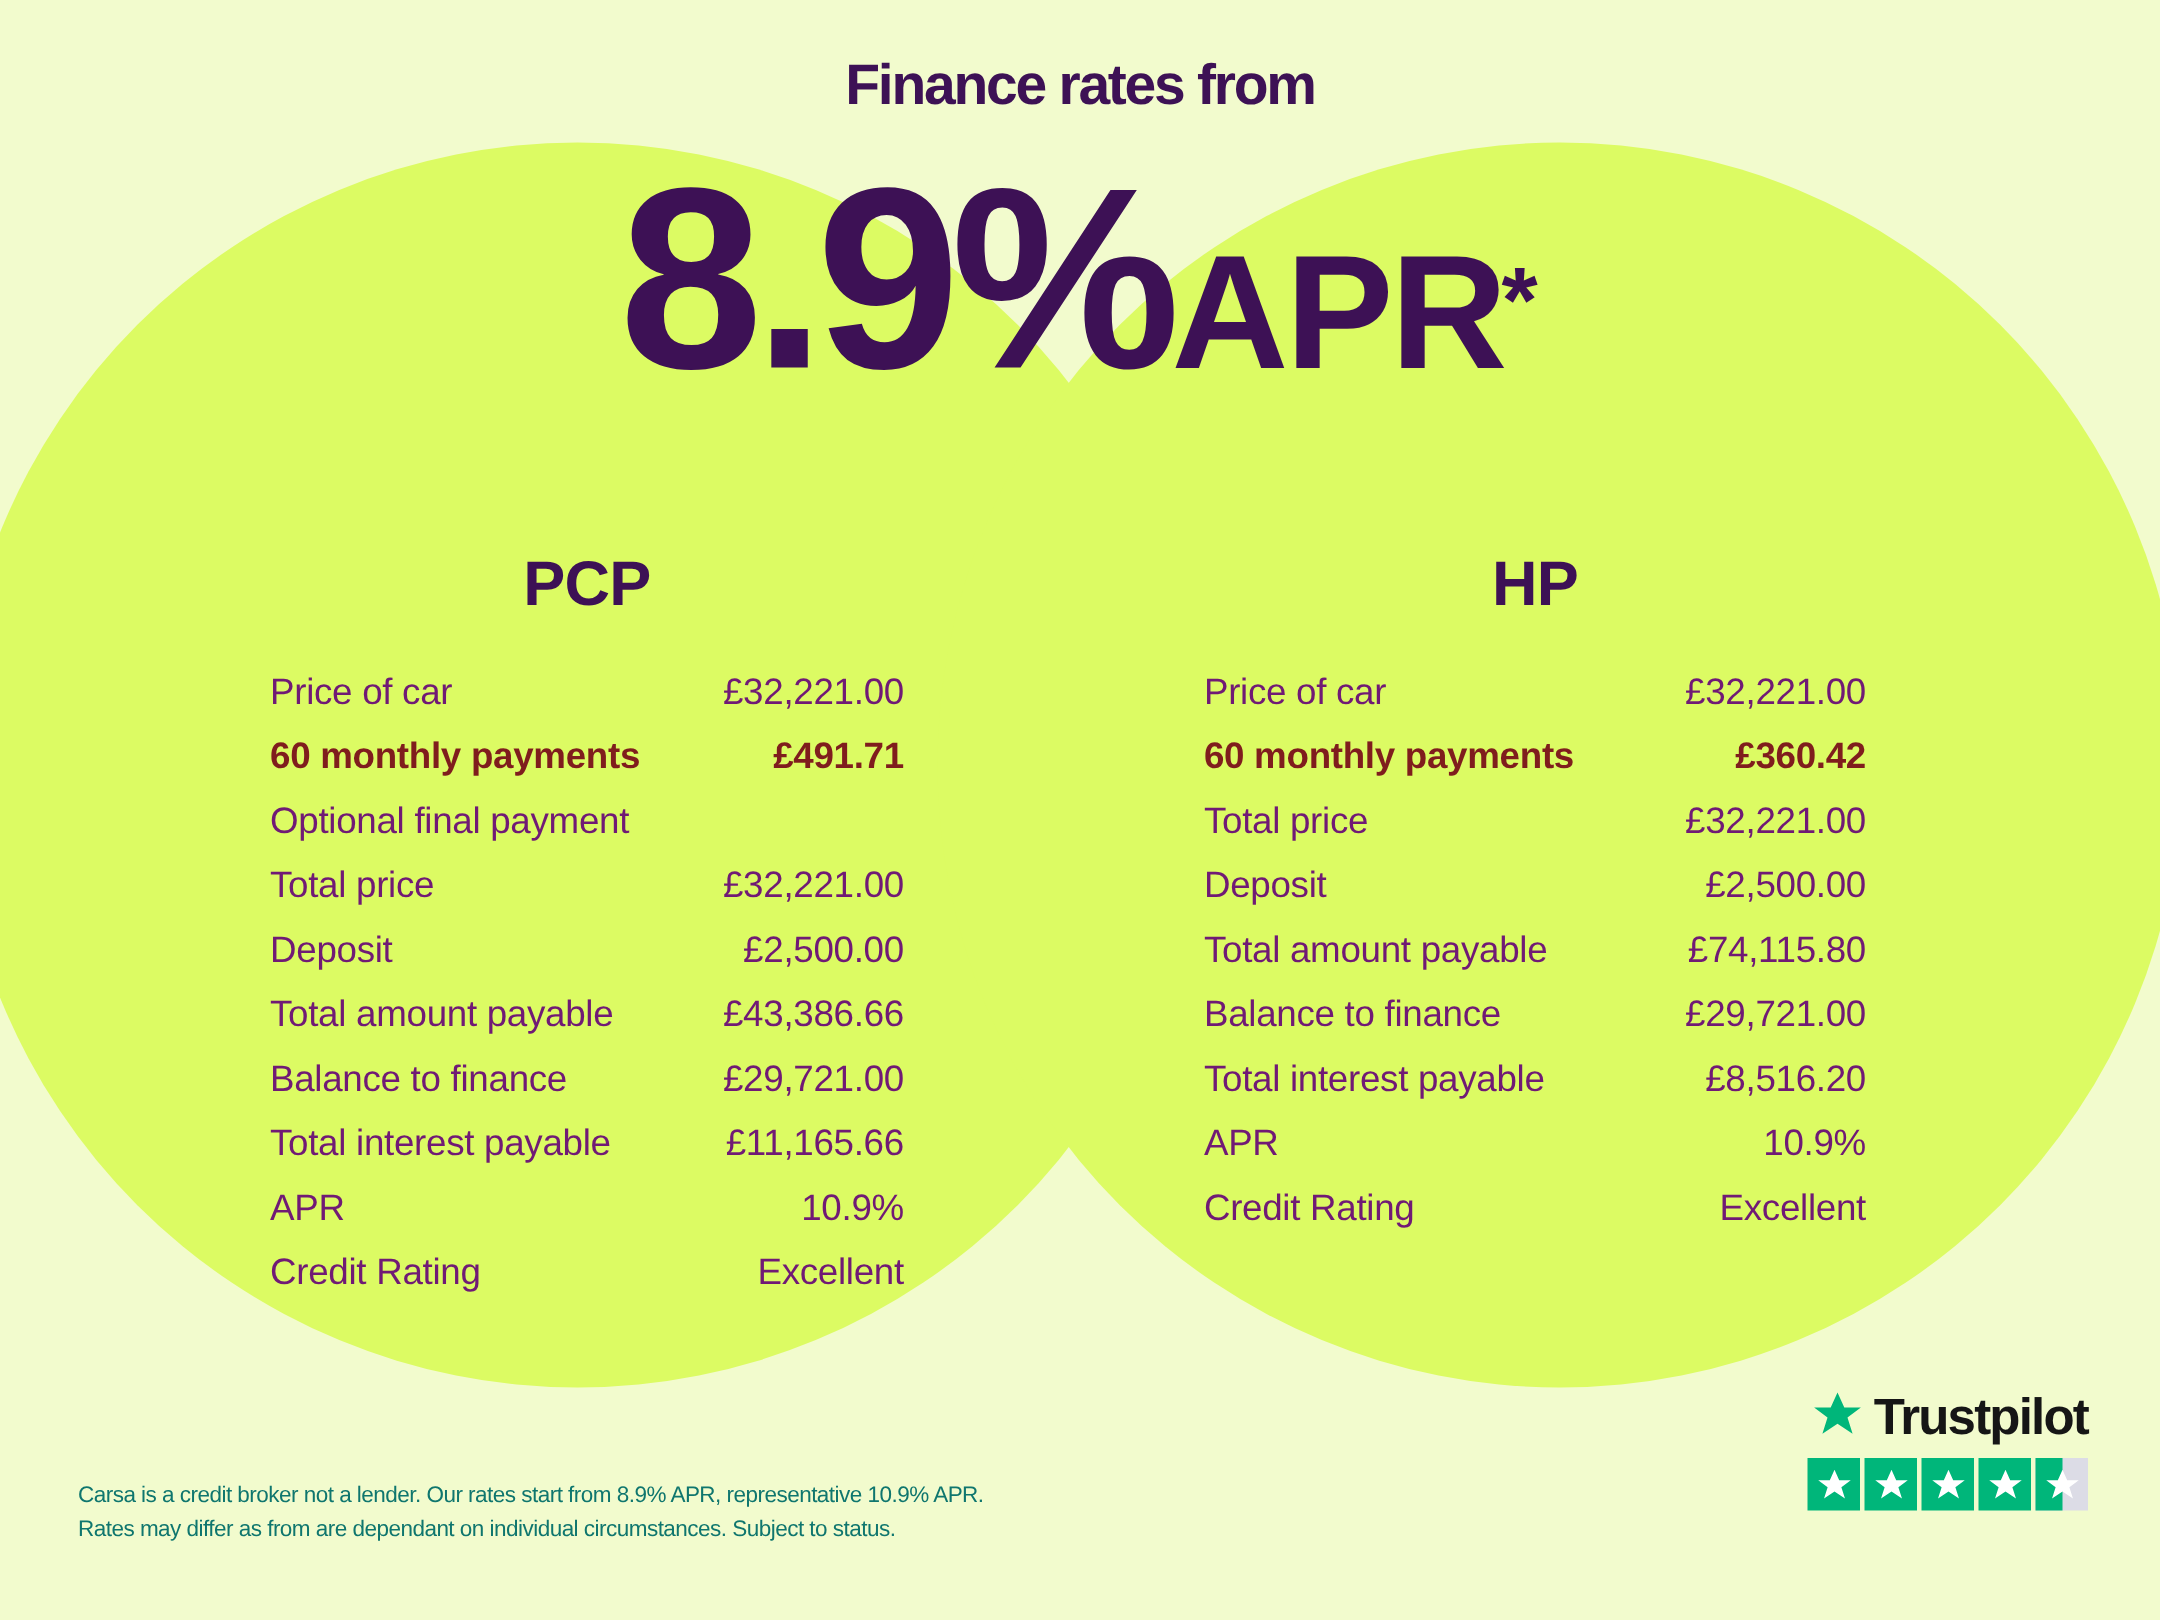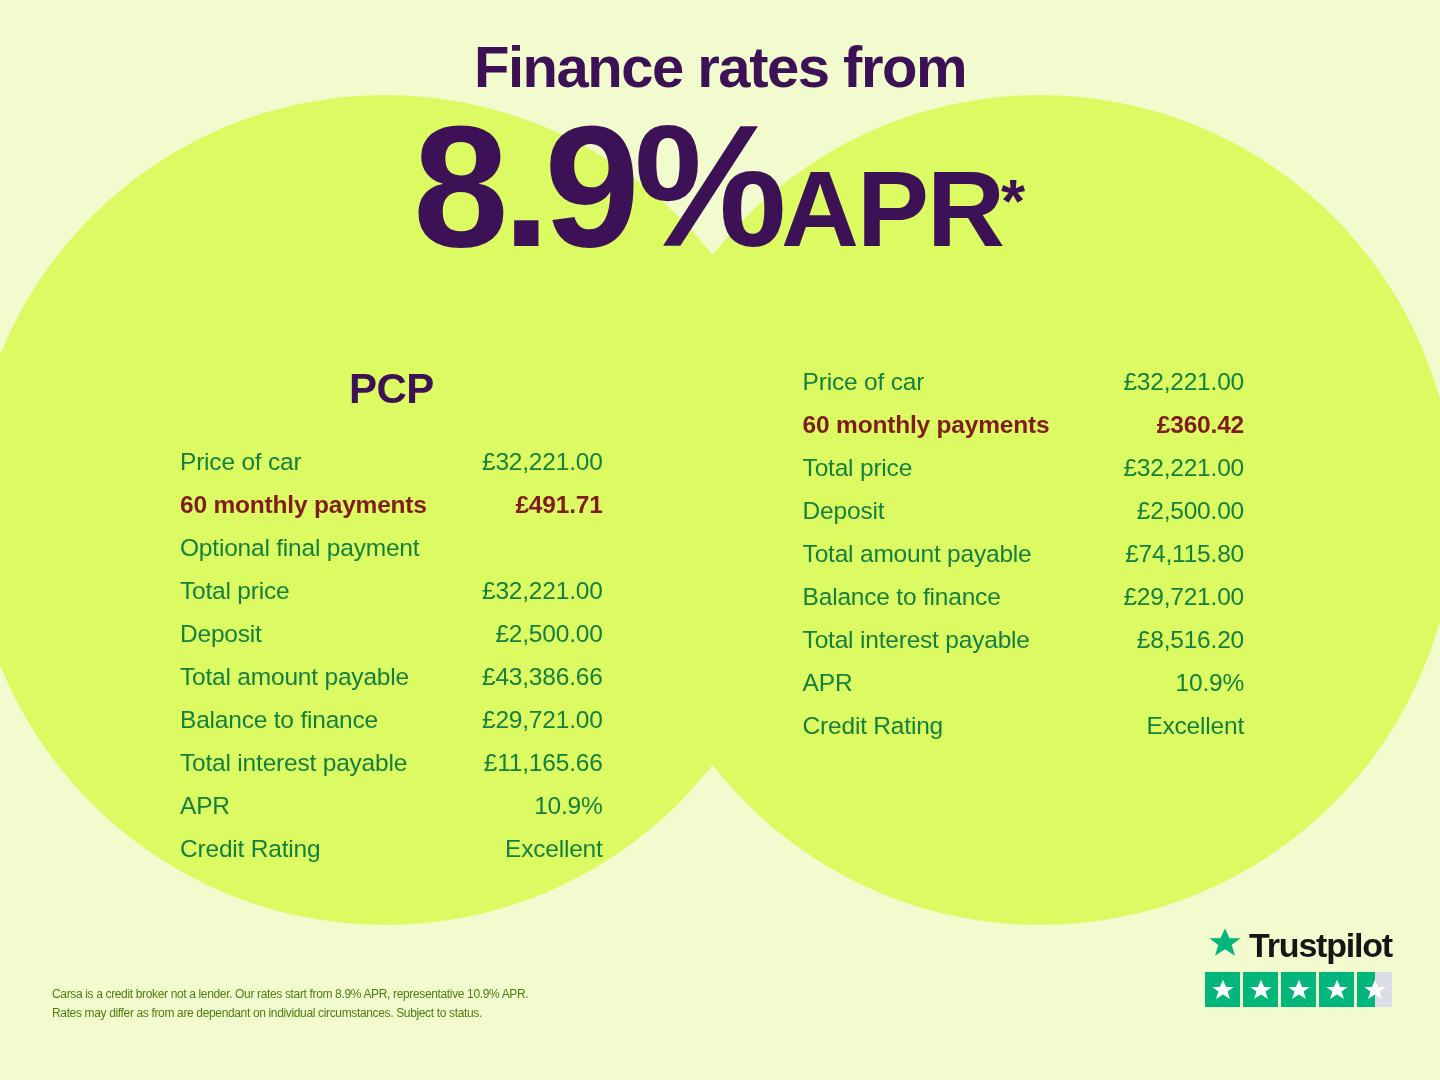--- a/index.html
+++ b/index.html
@@ -50,21 +50,21 @@
   }
 
   .hdr {
     position: absolute;
     top: 38px;
     left: 0;
     width: 1440px;
     text-align: center;
     color: #3d1155;
     font-weight: 800;
-    font-size: 58px;
+    font-size: 38px;
     letter-spacing: -1.5px;
     line-height: 1;
   }
 
   .rate-line {
     position: absolute;
     top: 100px;
     left: 0;
     width: 1440px;
     text-align: center;
@@ -117,39 +117,39 @@
     margin: 0 0 38px 0;
     line-height: 1;
   }
 
   .rows { width: 100%; }
   .row {
     display: flex;
     justify-content: space-between;
     align-items: baseline;
     height: 43px;
-    color: #15803d;
+    color: #701a75;
     font-size: 24.5px;
     letter-spacing: -0.2px;
   }
   .row .lbl { white-space: nowrap; }
   .row .val { white-space: nowrap; text-align: right; }
   .row.em {
     font-weight: 700;
     color: #7f1d1d;
   }
 
   
   .footnote {
     position: absolute;
     left: 52px;
     top: 985px;
     width: 760px;
-    color: #4d7c0f;
-    font-size: 12px;
+    color: #0f766e;
+    font-size: 15px;
     line-height: 1.55;
     letter-spacing: -0.35px;
   }
   .footnote div { white-space: nowrap; }
 
   
   .trustpilot {
     position: absolute;
     right: 48px;
     top: 924px;
@@ -256,20 +256,21 @@
             <span class="val">10.9%</span>
           </div>
           <div class="row">
             <span class="lbl">Credit Rating</span>
             <span class="val">Excellent</span>
           </div>
         </div>
     </div>
 
     <div class="col col-hp">
+      <div class="col-title">HP</div>
       <div class="rows">
           <div class="row">
             <span class="lbl">Price of car</span>
             <span class="val">£32,221.00</span>
           </div>
           <div class="row em">
             <span class="lbl">60 monthly payments</span>
             <span class="val">£360.42</span>
           </div>
           <div class="row">

